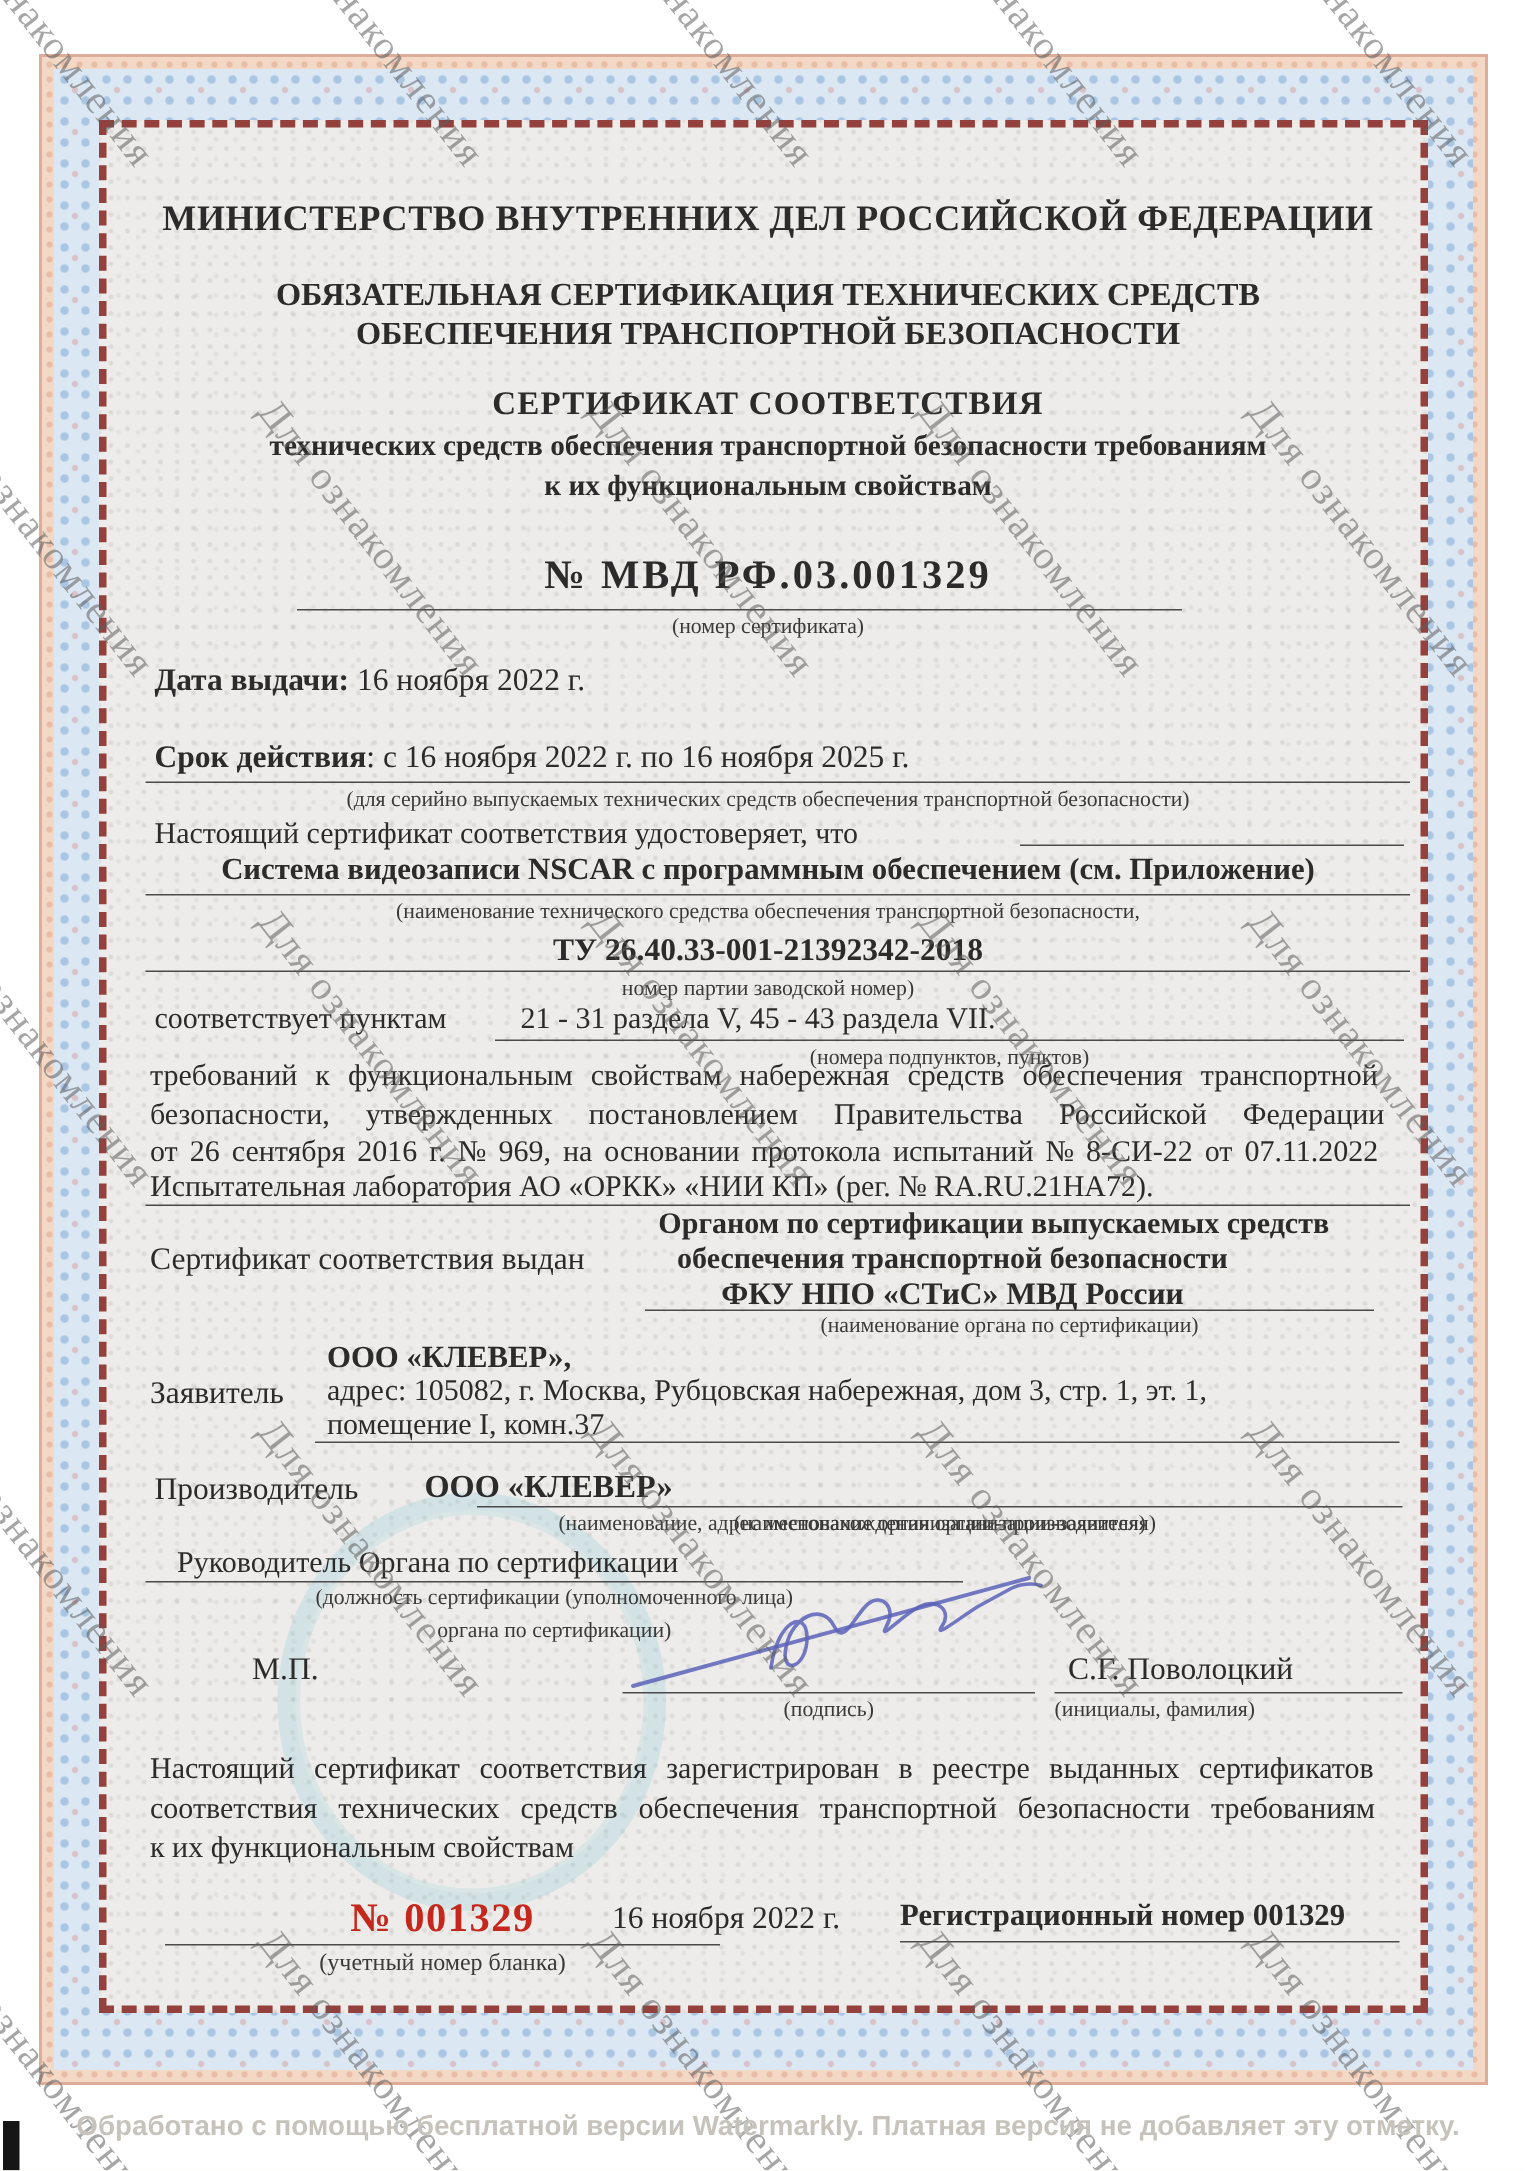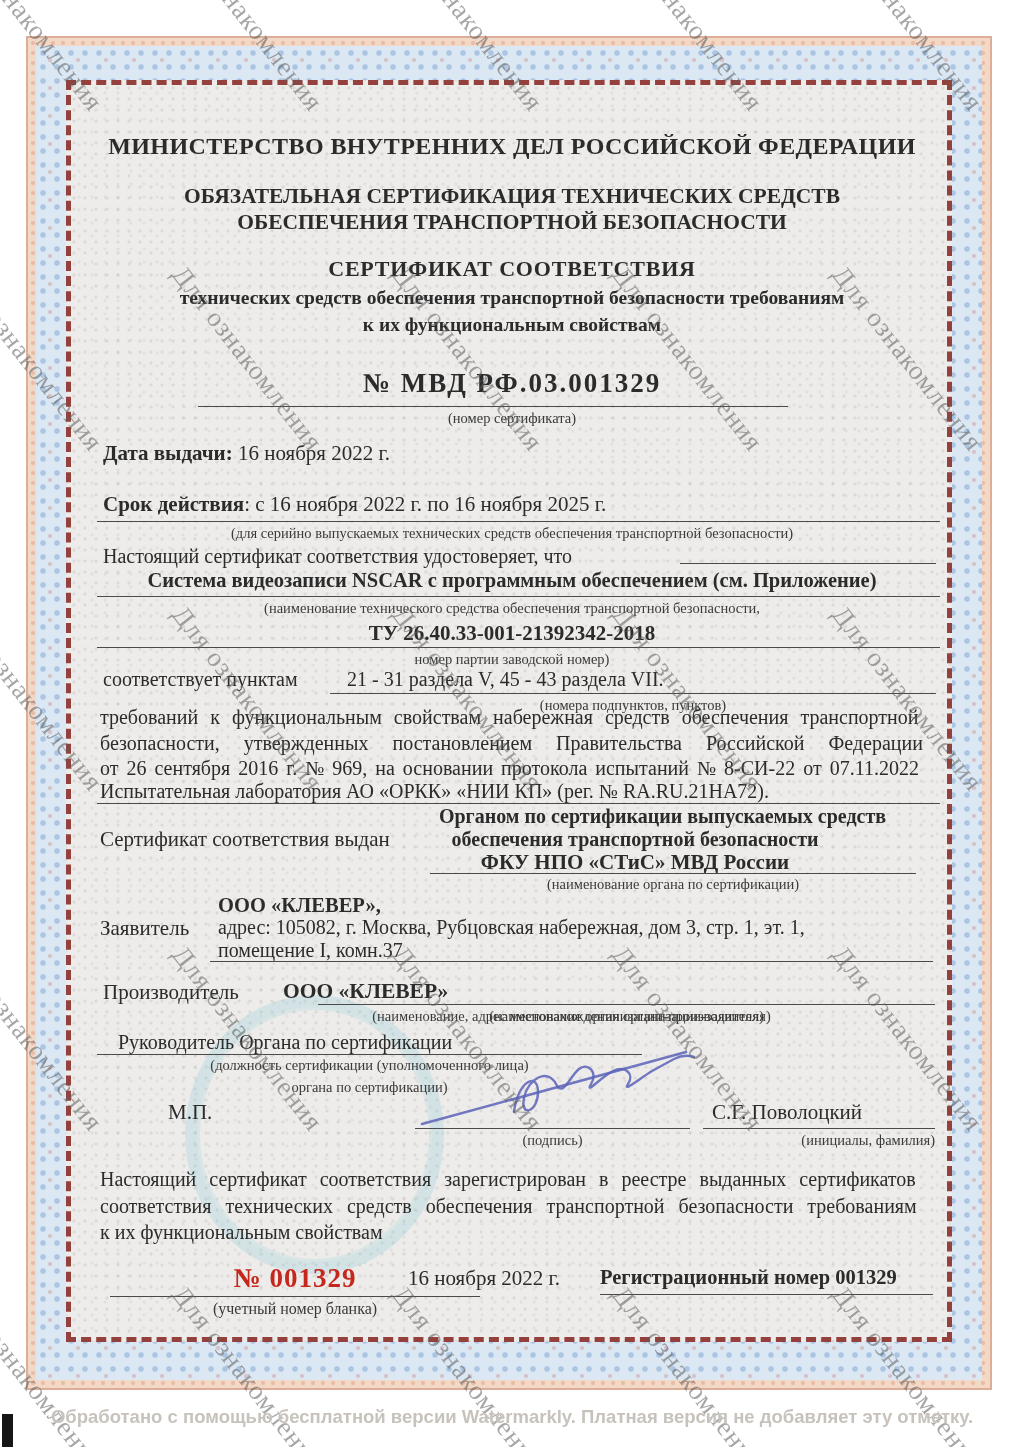--- a/index.html
+++ b/index.html
@@ -138,21 +138,21 @@
 
     <svg class="sig" viewBox="0 0 300 105">
       <path d="M 4 92 L 268 20" fill="none" stroke="#5a63b8" stroke-width="2.6" stroke-linecap="round" opacity=".85"></path>
       <path d="M 96 80 C 100 48, 120 40, 120 60 C 120 80, 102 86, 106 66 C 110 46, 130 36, 138 52 C 145 66, 152 44, 161 37 C 170 30, 180 40, 173 52 C 167 63, 182 46, 195 39 C 207 33, 217 42, 210 52 C 204 61, 221 47, 234 39 L 256 27 C 262 24, 270 23, 276 25" fill="none" stroke="#5a63b8" stroke-width="2.4" stroke-linecap="round" opacity=".85"></path>
     </svg>
     <div class="line" style="top:1128px;left:415px;width:275px;"></div>
     <div class="abs cap" style="top:1132px;left:415px;width:275px;text-align:center;">(подпись)</div>
 
     <div class="abs t21" style="top:1100px;left:712px;">С.Г. Поволоцкий</div>
     <div class="line" style="top:1128px;left:703px;width:232px;"></div>
-    <div class="abs cap" style="top:1132px;left:703px;width:232px;text-align:right;">(инициалы, фамилия)</div>
+    <div class="abs cap" style="top:1132px;left:703px;width:232px;text-align:left;">(инициалы, фамилия)</div>
 
     <div class="abs t20" style="top:1168px;left:100px;width:840px;word-spacing:8px;">Настоящий сертификат соответствия зарегистрирован в реестре выданных сертификатов</div>
     <div class="abs t20" style="top:1195px;left:100px;width:840px;word-spacing:9px;">соответствия технических средств обеспечения транспортной безопасности требованиям</div>
     <div class="abs t20" style="top:1221px;left:100px;">к их функциональным свойствам</div>
 
     <div class="abs b red" style="top:1263px;left:110px;width:370px;text-align:center;font-size:27px;letter-spacing:1px;">№  001329</div>
     <div class="line" style="top:1296px;left:110px;width:370px;"></div>
     <div class="abs cap" style="top:1300px;left:110px;width:370px;text-align:center;font-size:16px;">(учетный номер бланка)</div>
 
     <div class="abs t21" style="top:1266px;left:408px;">16 ноября 2022 г.</div>

